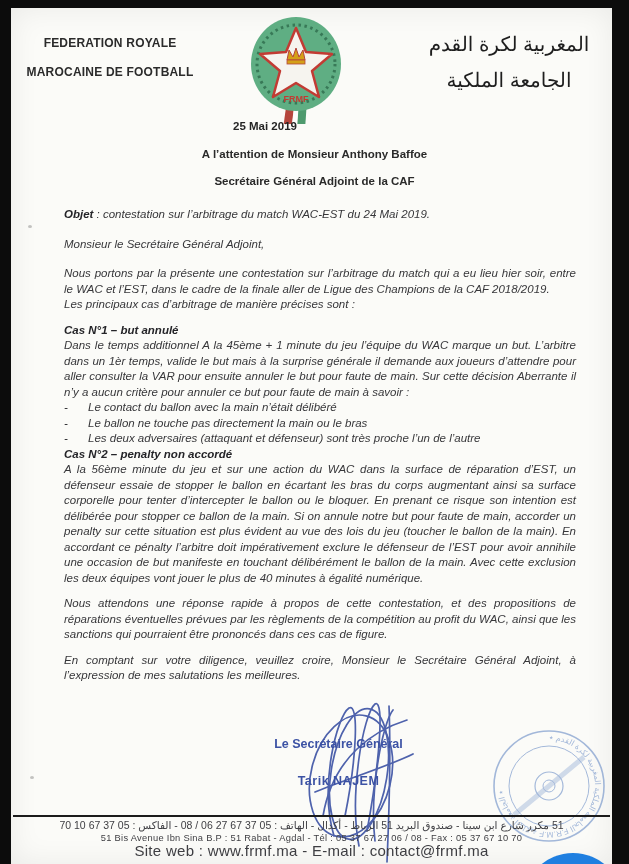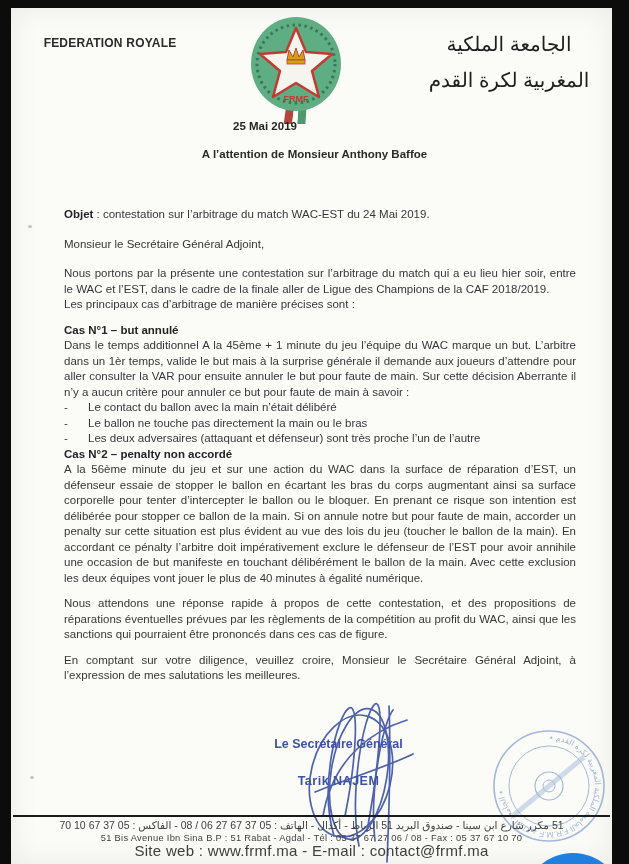--- a/index.html
+++ b/index.html
@@ -32,21 +32,21 @@
   }
   .attn{position:absolute;left:6px;right:0;text-align:center;font-weight:bold;
     font-size:11.5px;color:#2a2a2a;}
   .attn1{top:140px;}
   .attn2{top:167px;}
   
   .body-text{
     position:absolute;left:53px;right:36px;top:199px;
     font-size:11.5px;line-height:15.5px;color:#37373a;
   }
-  .body-text p{margin:0;}
+  .body-text p{margin:0;font-style:italic;}
   .just{text-align:justify;}
   b,.b{font-weight:bold;color:#242428;}
   .mb{margin-bottom:14px !important;}
   .mbs{margin-bottom:10px !important;}
   .bullet .dash{display:inline-block;width:24px;}
   
   .sig-title{position:absolute;left:245px;top:729px;width:165px;text-align:center;
     font-weight:bold;font-size:12.5px;color:#3c52a4;}
   .sig-name{position:absolute;left:245px;top:766px;width:165px;text-align:center;
     font-weight:bold;font-size:12.5px;color:#3c52a4;letter-spacing:.5px;}
@@ -65,20 +65,21 @@
   .speck1{left:17px;top:217px;}
   .speck2{left:19px;top:768px;}
 </style>
 </head>
 <body>
 
 <div class="page">
 
   <div class="org-block">
     <div class="l1">FEDERATION ROYALE</div>
+    <div class="l2">MAROCAINE DE FOOTBALL</div>
   </div>
 
   <div class="logo-wrap">
     <svg width="107" height="112" viewBox="0 0 107 112">
 
       <g>
         <polygon points="44,88 52,88 48,118 40,117" fill="#b5453c"></polygon>
         <polygon points="56,88 64,88 62,118 54,118" fill="#4e9a6e"></polygon>
         <polygon points="51,88 56,88 53,118 50,118" fill="#fdfdfb"></polygon>
       </g>
@@ -90,26 +91,27 @@
 
       <g>
         <path d="M44 48 L46 38 L50 45 L53 36 L56 45 L60 38 L62 48 Z" fill="#d4a017" stroke="#b5453c" stroke-width="1"></path>
         <rect x="44" y="48" width="18" height="4" fill="#d4a017" stroke="#b5453c" stroke-width="0.8"></rect>
       </g>
       <text x="53" y="90" text-anchor="middle" font-size="9" font-weight="bold" fill="#c23b33" font-family="Liberation Sans, sans-serif">FRMF</text>
     </svg>
   </div>
 
   <div class="arabic-block">
+    <div>المغربية لكرة القدم</div>
     <div>الجامعة الملكية</div>
-    <div>المغربية لكرة القدم</div>
   </div>
 
   <div class="date-line">25 Mai 2019</div>
   <div class="attn attn1">A l’attention de Monsieur Anthony Baffoe</div>
+  <div class="attn attn2">Secrétaire Général Adjoint de la CAF</div>
 
   <div class="body-text">
     <p class="mb"><b>Objet</b><span> : contestation sur l’arbitrage du match WAC-EST du 24 Mai 2019.</span></p>
 
     <p class="mb">Monsieur le Secrétaire Général Adjoint,</p>
 
     <p class="just">Nous portons par la présente une contestation sur l’arbitrage du match qui a eu lieu hier soir, entre le WAC et l’EST, dans le cadre de la finale aller de Ligue des Champions de la CAF 2018/2019.</p>
     <p class="mbs">Les principaux cas d’arbitrage de manière précises sont :</p>
 
     <p class="b">Cas N°1 – but annulé</p>

